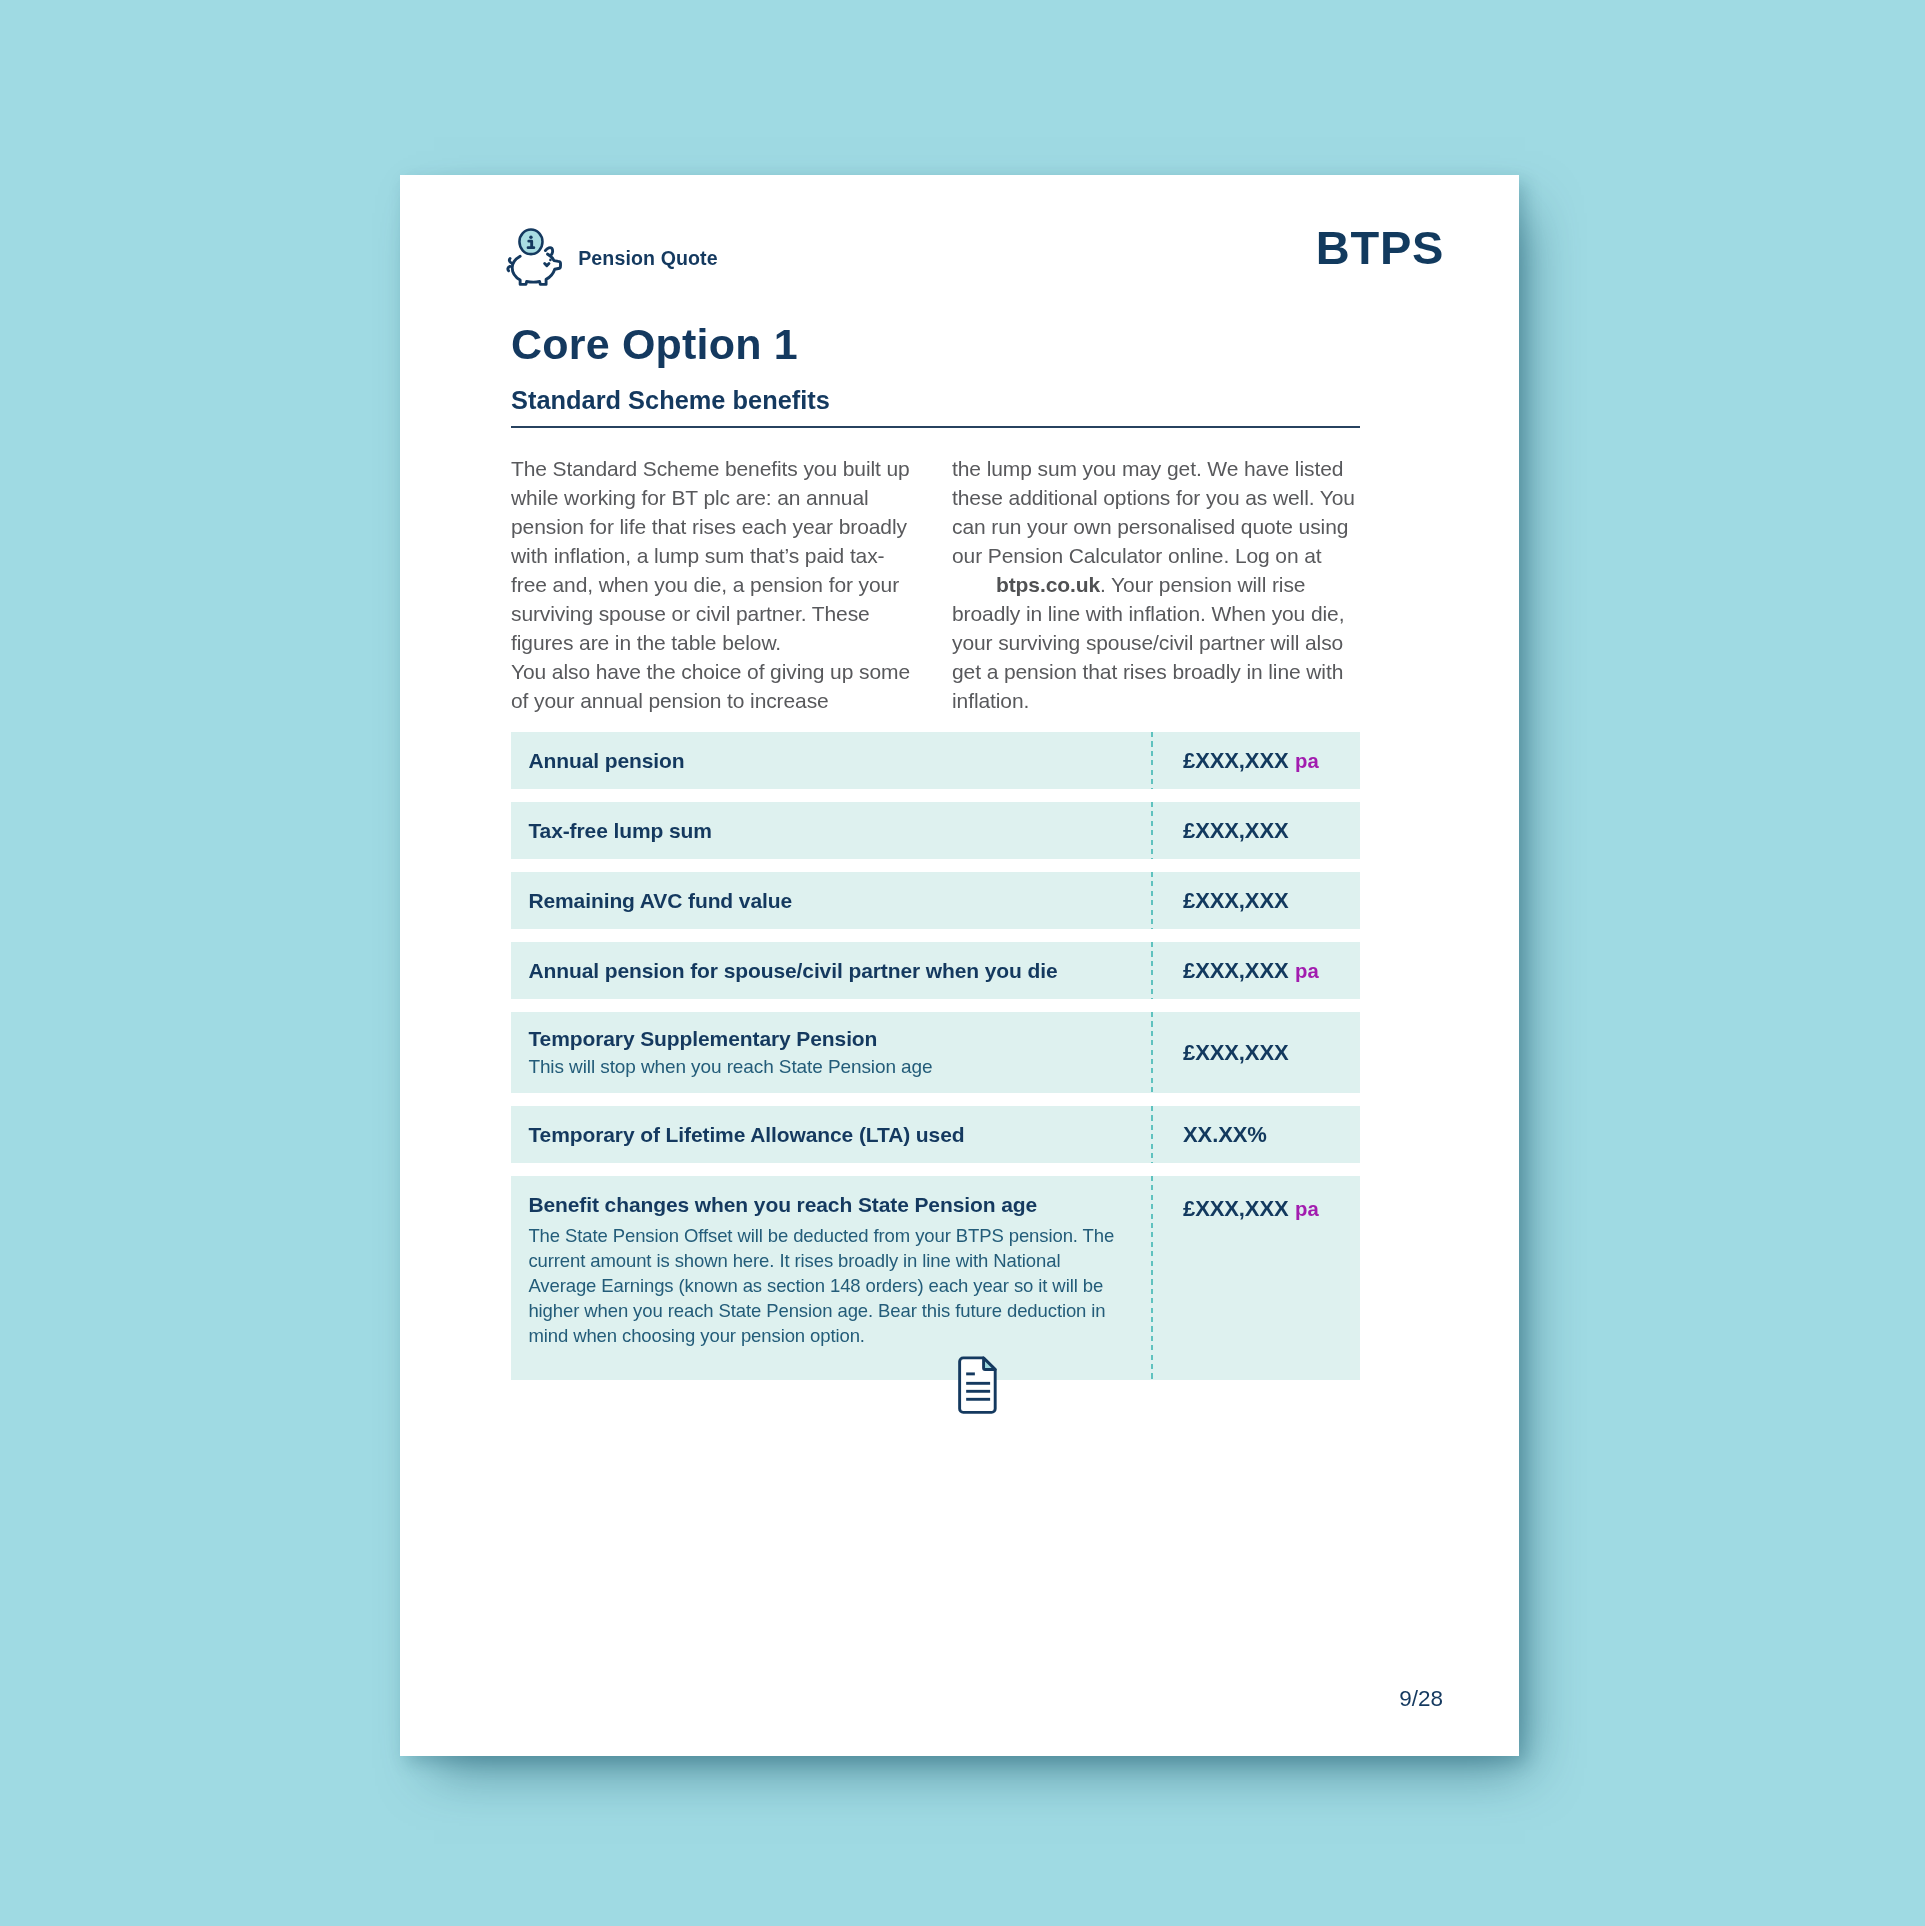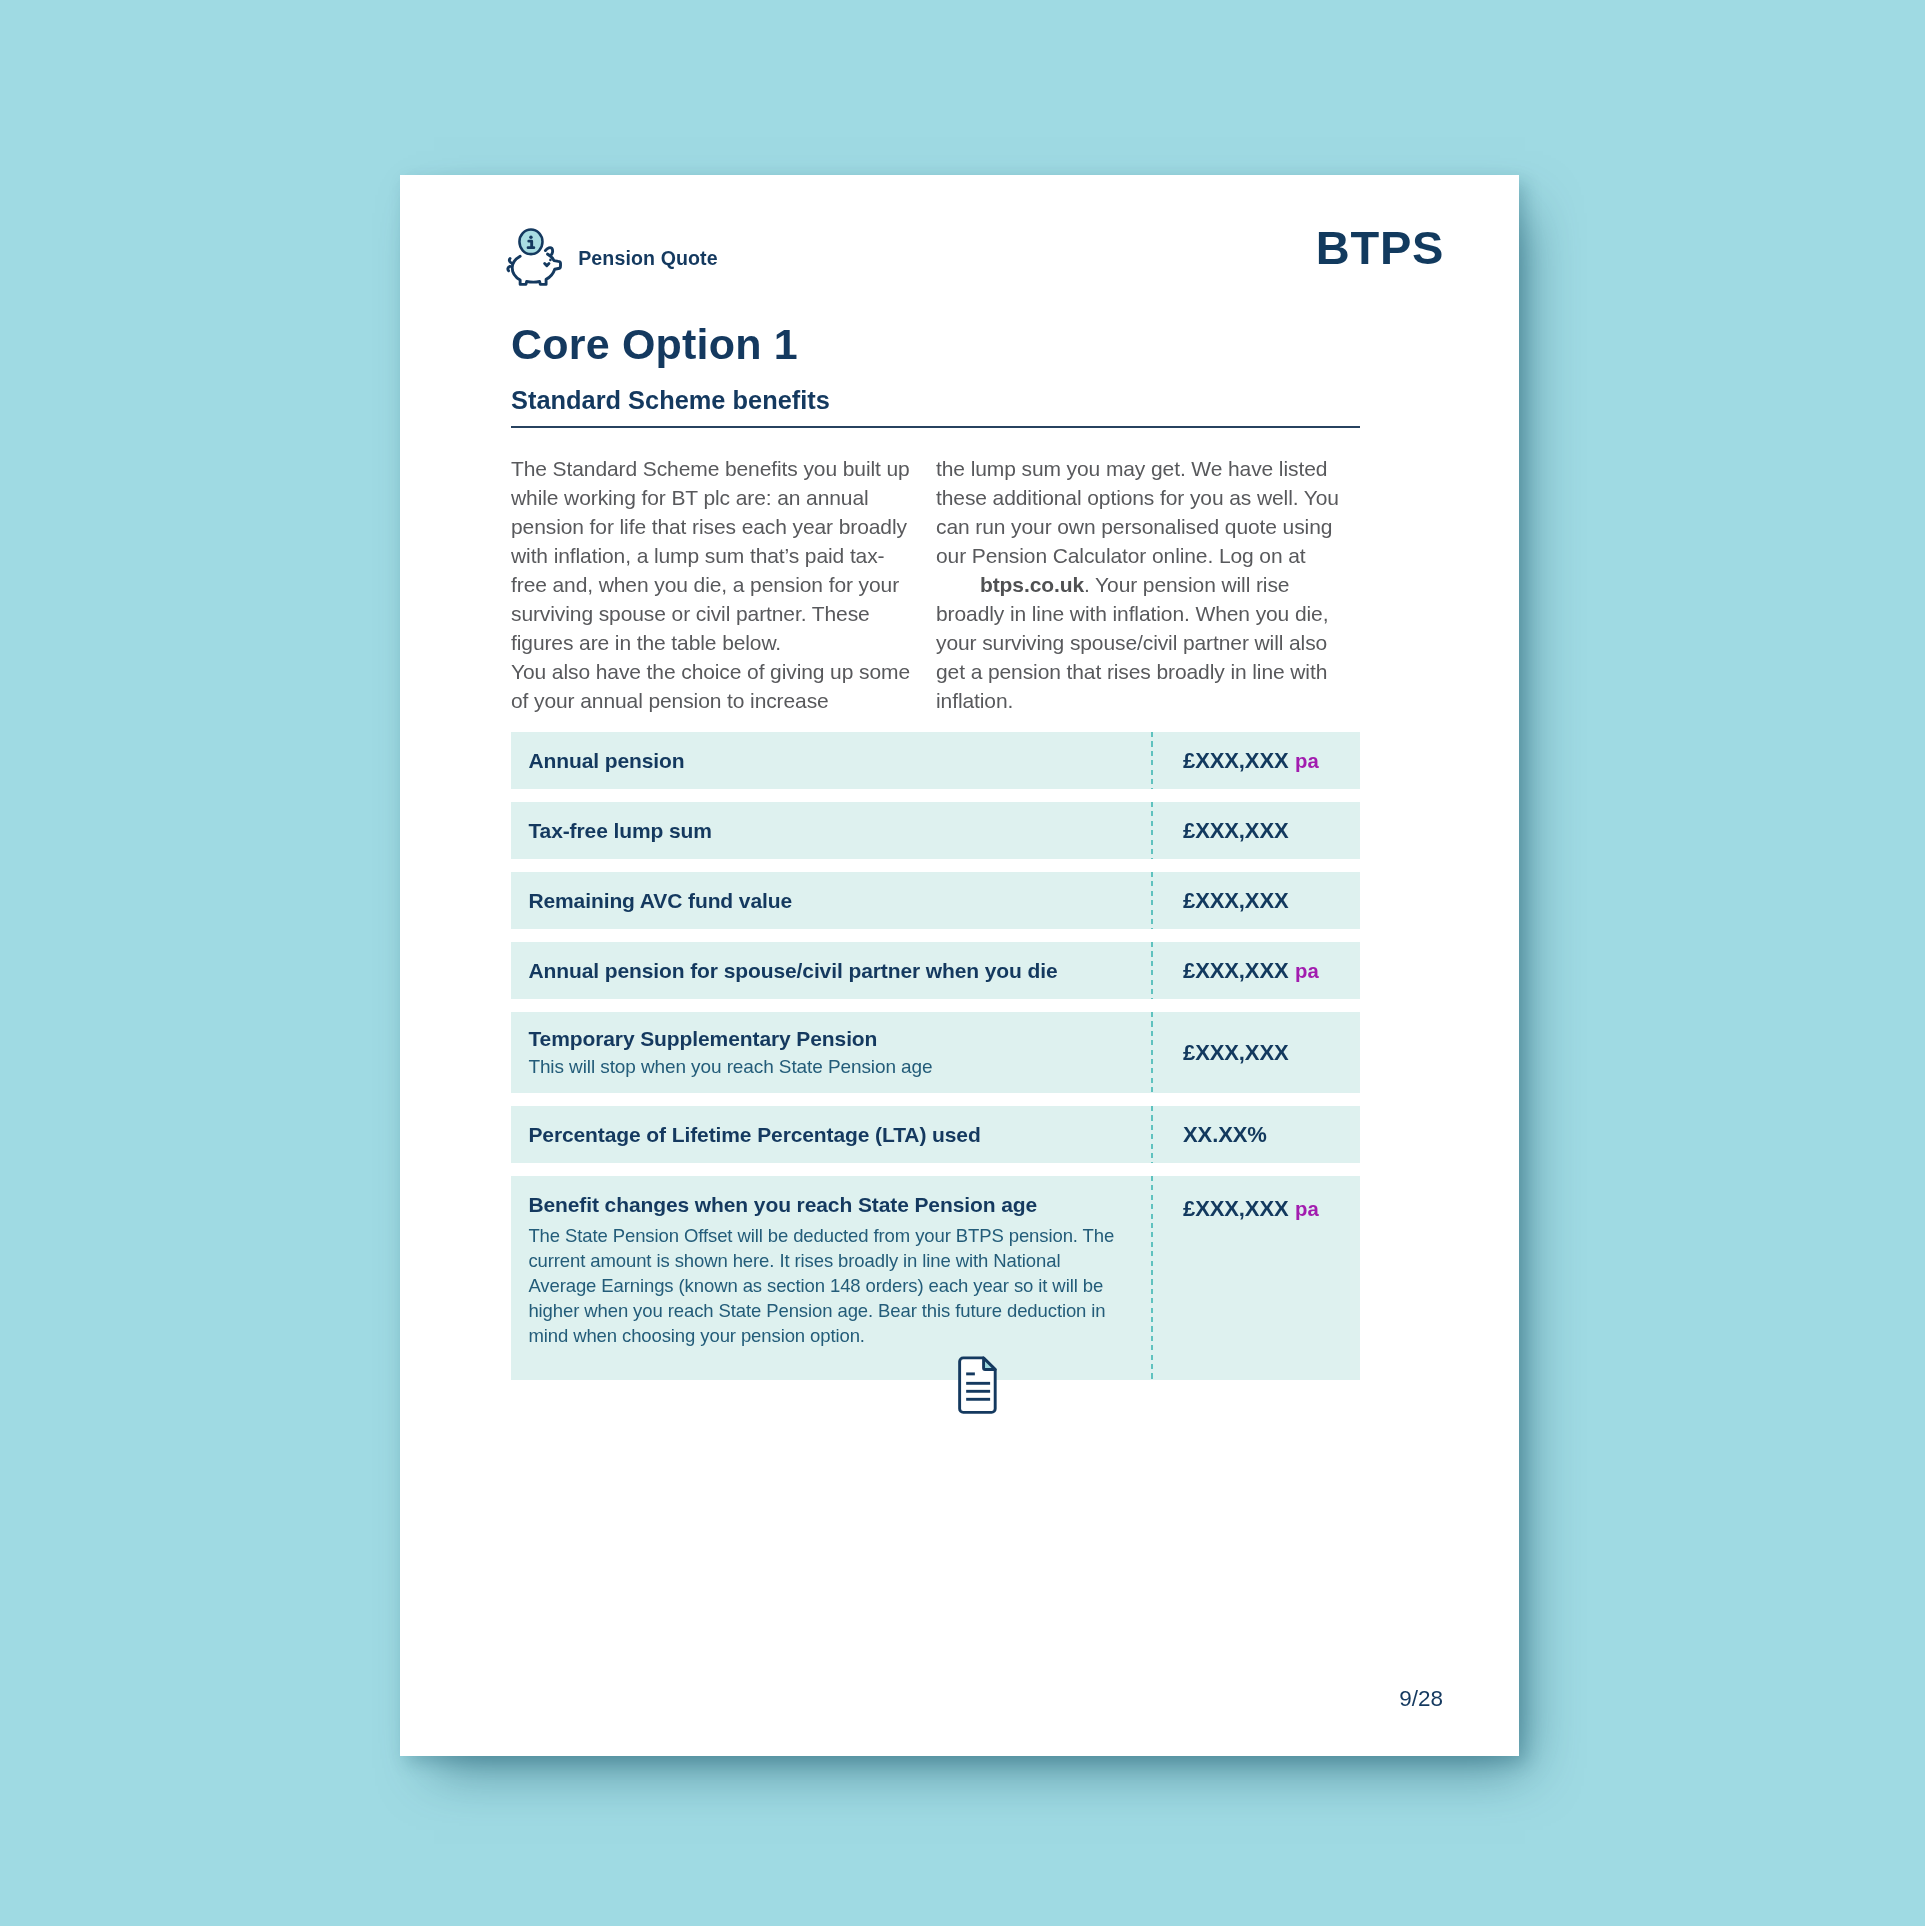--- a/index.html
+++ b/index.html
@@ -18,21 +18,21 @@
   .abs{position:absolute;}
   
   .doc-tag{left:104px;top:51px;display:flex;align-items:center;gap:10.2px;}
   .doc-tag .label{font-size:19.6px;font-weight:bold;color:#14395f;letter-spacing:0.1px;}
   .logo{right:75px;top:45px;font-size:47px;font-weight:bold;color:#123a5e;letter-spacing:0.7px;}
   
   .h1{left:111px;top:145px;font-size:43px;font-weight:bold;color:#14395f;letter-spacing:0.2px;}
   .h2{left:111px;top:211px;font-size:25.4px;font-weight:bold;color:#14395f;}
   .rule{left:111px;top:251px;width:849px;height:2.2px;background:#27425f;}
   
-  .intro{left:111px;top:279px;width:854px;display:flex;gap:20px;}
+  .intro{left:111px;top:279px;width:854px;display:flex;gap:36px;}
   .intro .col{font-size:21px;line-height:29px;color:#58595c;letter-spacing:-0.1px;}
   .intro .col-left{width:405px;white-space:pre-line;}
   .intro .col-right{width:413px;}
   .intro .b{font-weight:bold;color:#505153;margin-left:44px;}
   
   .btable{left:111px;top:557px;width:849px;display:flex;flex-direction:column;gap:13px;}
   .brow{background:#def1ef;position:relative;display:flex;}
   .cell-label{flex:1;display:flex;flex-direction:column;justify-content:center;padding:11.6px 35px 11.6px 17.4px;box-sizing:border-box;}
   .cell-value{width:209px;box-sizing:border-box;position:relative;display:flex;flex-direction:column;justify-content:center;padding-left:32px;}
   .divider{position:absolute;left:0;top:0;bottom:0;width:2.2px;
@@ -135,21 +135,21 @@
         <span class="bsub">This will stop when you reach State Pension age</span>
       </div>
       <div class="cell-value">
         <div class="divider"></div>
         <span class="bval"><span class="val">£XXX,XXX</span><span class="unit"></span></span>
       </div>
     </div>
 
     <div class="brow r-sm">
       <div class="cell-label">
-        <span class="blabel">Percentage of Lifetime Percentage (LTA) used</span>
+        <span class="blabel">Temporary of Lifetime Allowance (LTA) used</span>
       </div>
       <div class="cell-value">
         <div class="divider"></div>
         <span class="bval"><span class="val">XX.XX%</span><span class="unit"></span></span>
       </div>
     </div>
 
     <div class="brow r-lg">
       <div class="cell-label">
         <span class="blabel">Benefit changes when you reach State Pension age</span>

